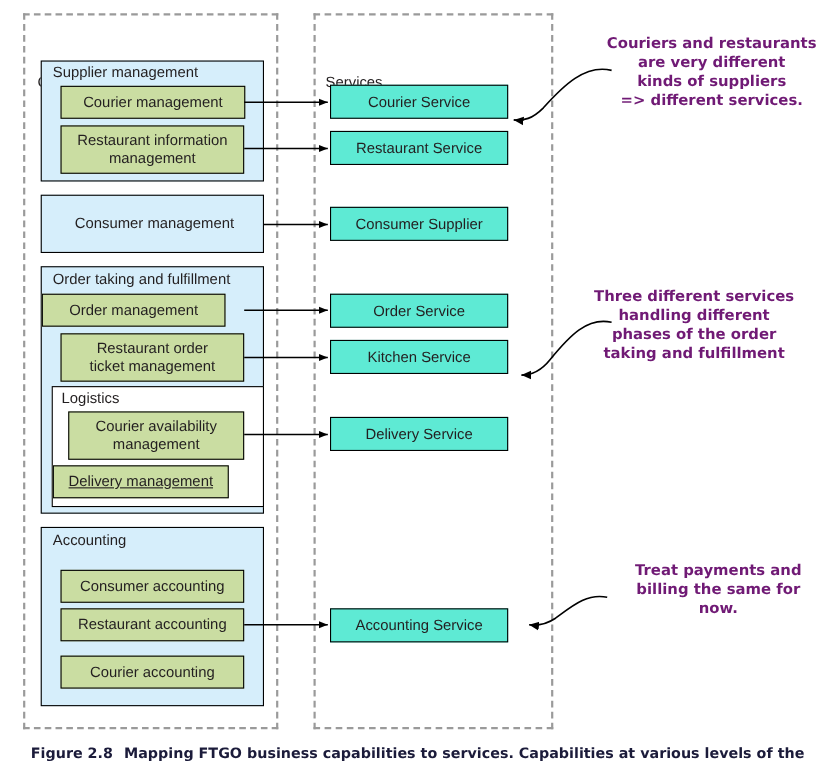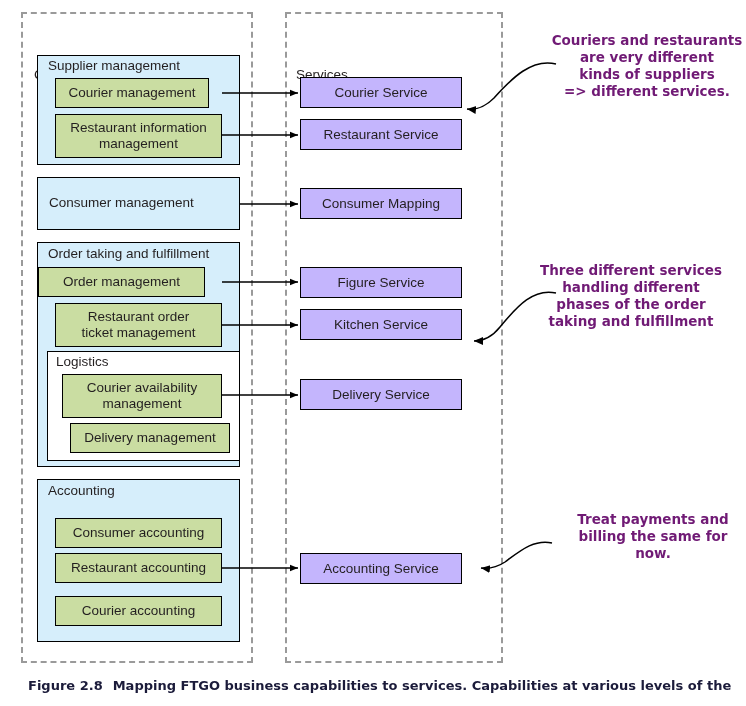--- a/index.html
+++ b/index.html
@@ -25,21 +25,21 @@
   .subgroup{position:absolute;background:#ffffff;border:1.5px solid #000;
             box-sizing:border-box;}
 
   
   .cap{position:absolute;background:#cadda2;border:1.5px solid #000;
        box-sizing:border-box;display:flex;align-items:center;
        justify-content:center;text-align:center;line-height:1.18;
        font-size:13.5px;color:#231f20;padding:0 4px;}
 
   
-  .svc{position:absolute;background:#c4b5fd;border:1.5px solid #000;
+  .svc{position:absolute;background:#5eead4;border:1.5px solid #000;
        box-sizing:border-box;display:flex;align-items:center;
        justify-content:center;text-align:center;
        font-size:13.5px;color:#231f20;}
 
   
   .note{position:absolute;text-align:center;font-weight:bold;
         font-size:13.5px;line-height:1.26;color:#701a75;
         font-family:"DejaVu Sans","Liberation Sans",sans-serif;
         white-space:pre-line;}
 
@@ -60,49 +60,49 @@
 <div id="stage">
 
   <div class="lane" style="left:21px;top:12px;width:232px;height:651px;"></div>
   <div class="lane-title" style="left:34px;top:19px;">Capability hierarchy</div>
 
   <div class="lane" style="left:285px;top:12px;width:218px;height:651px;"></div>
   <div class="lane-title" style="left:296px;top:19px;">Services</div>
 
   <div class="group" style="left:37px;top:55px;width:203px;height:110px;"></div>
   <div class="group-label" style="left:48px;top:58px;">Supplier management</div>
-  <div class="cap" style="left:55px;top:78px;width:154px;height:30px;">Courier management</div>
+  <div class="cap" style="left:55px;top:78px;width:168px;height:30px;">Courier management</div>
   <div class="cap" style="left:55px;top:114px;width:167px;height:44px;white-space:pre-line;">Restaurant information
 management</div>
 
   <div class="group" style="left:37px;top:177px;width:203px;height:53px;"></div>
-  <div class="group-label" style="left:49px;top:195px;">Consumer management</div>
+  <div class="group-label" style="left:68px;top:195px;">Consumer management</div>
 
   <div class="group" style="left:37px;top:242px;width:203px;height:225px;"></div>
   <div class="group-label" style="left:48px;top:246px;">Order taking and fulfillment</div>
   <div class="cap" style="left:38px;top:267px;width:167px;height:30px;">Order management</div>
   <div class="cap" style="left:55px;top:303px;width:167px;height:44px;white-space:pre-line;">Restaurant order
 ticket management</div>
 
   <div class="subgroup" style="left:47px;top:351px;width:193px;height:110px;"></div>
   <div class="group-label" style="left:56px;top:354px;">Logistics</div>
   <div class="cap" style="left:62px;top:374px;width:160px;height:44px;white-space:pre-line;">Courier availability
 management</div>
-  <div class="cap" style="left:70px;top:423px;width:160px;height:30px;">Delivery management</div>
+  <div class="cap" style="left:48px;top:423px;width:160px;height:30px;text-decoration:underline;">Delivery management</div>
 
   <div class="group" style="left:37px;top:479px;width:203px;height:163px;"></div>
   <div class="group-label" style="left:48px;top:483px;">Accounting</div>
   <div class="cap" style="left:55px;top:518px;width:167px;height:30px;">Consumer accounting</div>
   <div class="cap" style="left:55px;top:553px;width:167px;height:30px;">Restaurant accounting</div>
   <div class="cap" style="left:55px;top:596px;width:167px;height:30px;">Courier accounting</div>
 
   <div class="svc" style="left:300px;top:77px;width:162px;height:31px;">Courier Service</div>
   <div class="svc" style="left:300px;top:119px;width:162px;height:31px;">Restaurant Service</div>
-  <div class="svc" style="left:300px;top:188px;width:162px;height:31px;">Consumer Mapping</div>
-  <div class="svc" style="left:300px;top:267px;width:162px;height:31px;">Figure Service</div>
+  <div class="svc" style="left:300px;top:188px;width:162px;height:31px;">Consumer Supplier</div>
+  <div class="svc" style="left:300px;top:267px;width:162px;height:31px;">Order Service</div>
   <div class="svc" style="left:300px;top:309px;width:162px;height:31px;">Kitchen Service</div>
   <div class="svc" style="left:300px;top:379px;width:162px;height:31px;">Delivery Service</div>
   <div class="svc" style="left:300px;top:553px;width:162px;height:31px;">Accounting Service</div>
 
   <svg class="wires" viewBox="0 0 746 706">
     <defs>
       <marker id="arrow" markerWidth="9" markerHeight="9" refX="8" refY="4" orient="auto" markerUnits="userSpaceOnUse">
         <path d="M0,0.8 L8,4 L0,7.2 z" fill="#000"></path>
       </marker>
       <marker id="arrowNote" markerWidth="11" markerHeight="11" refX="9" refY="5" orient="auto" markerUnits="userSpaceOnUse">

